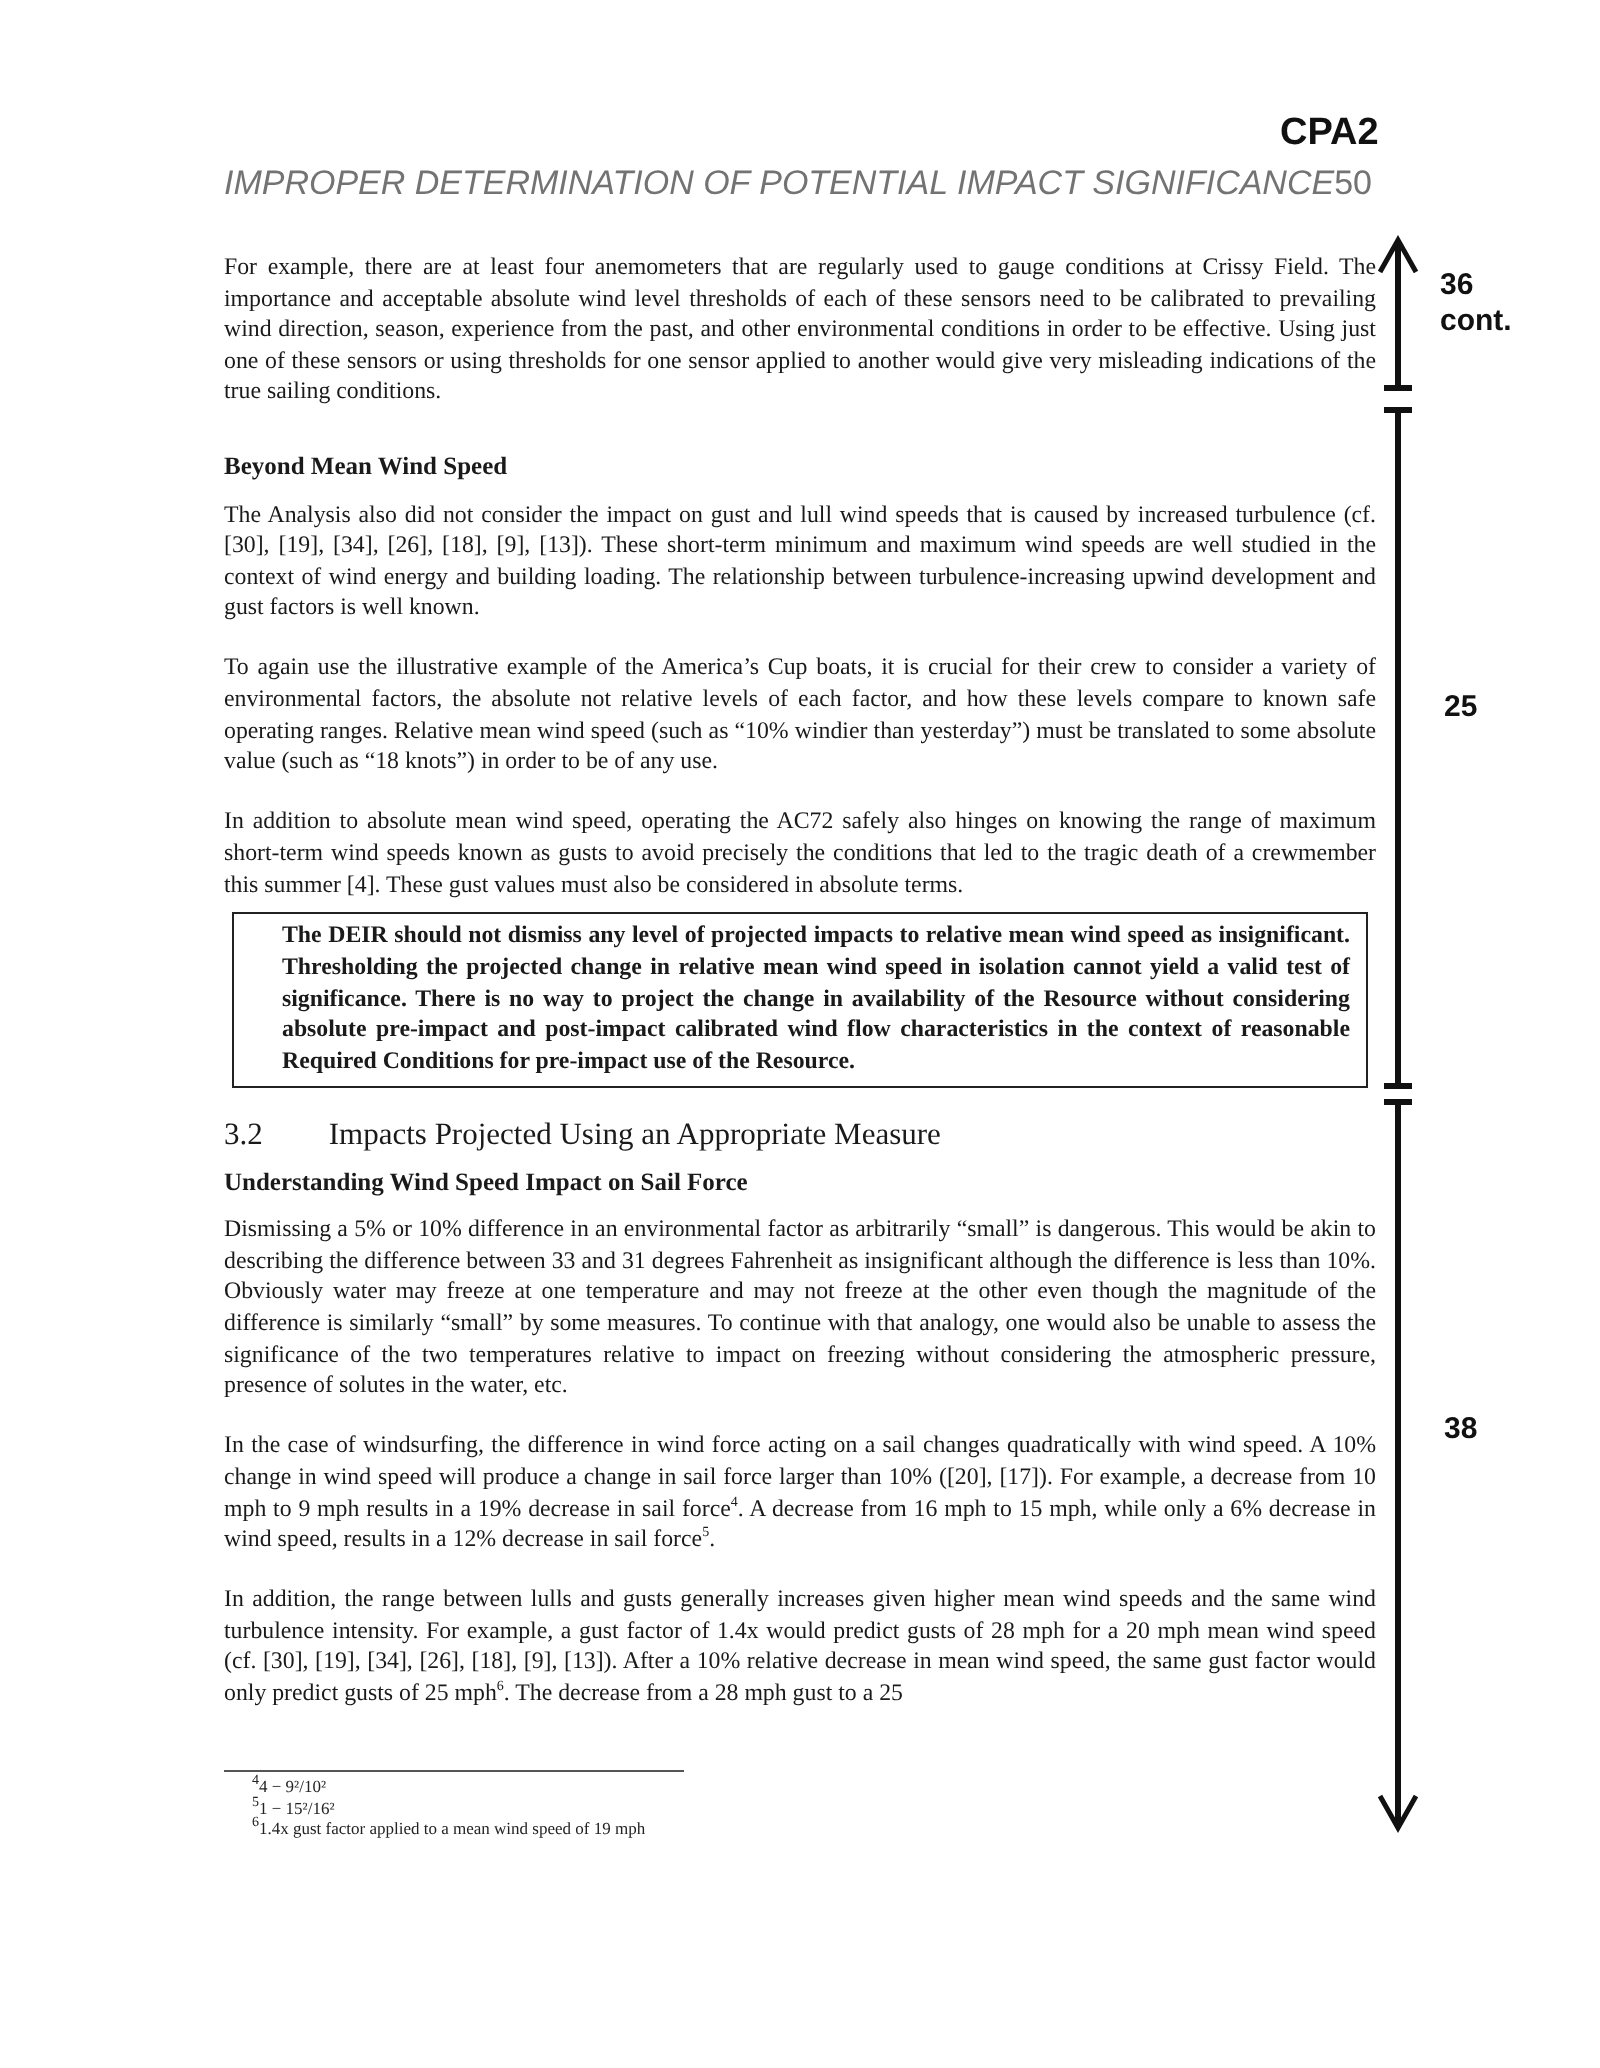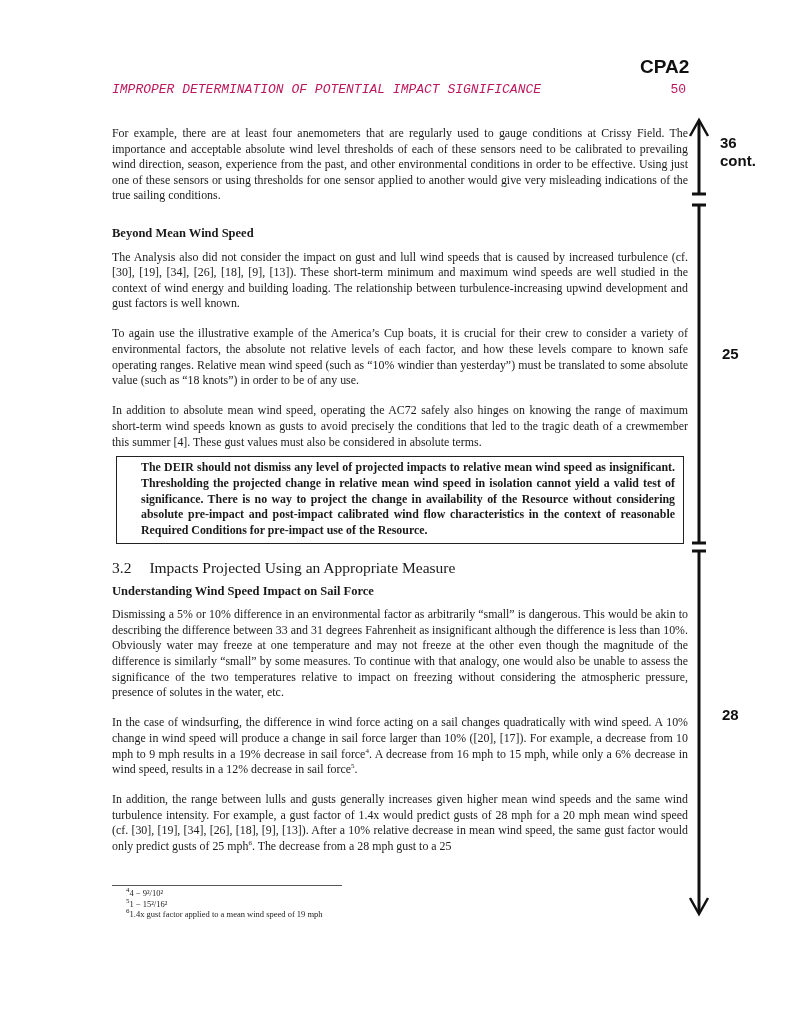--- a/index.html
+++ b/index.html
@@ -1,24 +1,24 @@
 <!DOCTYPE html>
 <html><head>
 <meta charset="utf-8">
 <style>
   html, body { margin: 0; padding: 0; background: #ffffff; }
   body { width: 800px; height: 1034px; position: relative; overflow: hidden; font-family: "DejaVu Serif", "Liberation Serif", serif; color: #1a1a1a; }
   .page { position: absolute; left: 0; top: 0; width: 800px; height: 1034px; }
   .cpa { position: absolute; left: 640px; top: 56px; font-family: "Liberation Sans", sans-serif; font-weight: bold; font-size: 19px; color: #111; }
-  .running-head { position: absolute; left: 112px; top: 82px; width: 574px; display: flex; justify-content: space-between; font-family: Liberation Mono, monospace; font-style: italic; font-size: 13px; color: #be185d; }
+  .running-head { position: absolute; left: 112px; top: 82px; width: 574px; display: flex; justify-content: space-between; font-family: Liberation Sans, sans-serif; font-style: italic; font-size: 17px; color: #737373; }
   .running-head .pnum { font-style: normal; }
   .body { position: absolute; left: 112px; top: 126px; width: 576px; font-family: "Liberation Serif", serif; font-size: 11.9px; line-height: 15.6px; text-align: justify; }
   .body p { margin: 0 0 14.5px 0; }
   .body h3 { margin: 22px 0 8px 0; font-size: 12.5px; font-weight: bold; }
-  .body h2 { margin: 16px 0 8px 0; font-size: 15.5px; font-weight: normal; display: flex; gap: 18px; align-items: center; }
+  .body h2 { margin: 16px 0 8px 0; font-size: 15.5px; font-weight: normal; display: flex; gap: 33px; align-items: center; }
   .body h2 .sec-num { font-weight: normal; }
   .callout { border: 1.5px solid #222; margin: 6px 4px 0 4px; padding: 3px 8px 4px 24px; font-weight: bold; font-size: 11.9px; line-height: 15.8px; text-align: justify; }
   sup { font-size: 7px; line-height: 0; }
   .fn-rule { position: absolute; left: 112px; top: 885px; width: 230px; border-top: 1px solid #555; }
   .footnotes { position: absolute; left: 126px; top: 888px; font-family: "Liberation Serif", serif; font-size: 8.5px; line-height: 10.5px; color: #222; }
   .footer-num { position: absolute; left: 0; width: 800px; top: 972px; text-align: center; font-family: "Liberation Sans", sans-serif; font-size: 13px; color: #111; }
   .margin-label { position: absolute; font-family: "Liberation Sans", sans-serif; font-weight: bold; font-size: 15px; line-height: 18px; color: #111; }
   .bracket { position: absolute; }
 </style>
 </head>
@@ -86,15 +86,15 @@
       <line x1="699" y1="551" x2="699" y2="912" stroke="#111" stroke-width="3"></line>
       <polyline points="690,898 699,914 708,898" fill="none" stroke="#111" stroke-width="2.5"></polyline>
     </g>
   </svg>
 
   <div class="margin-label" style="left:720px;top:134px;">
     <div>36</div>
     <div>cont.</div>
   </div>
   <div class="margin-label" style="left:722px;top:345px;">25</div>
-  <div class="margin-label" style="left:722px;top:706px;">28</div>
+  <div class="margin-label" style="left:722px;top:706px;">38</div>
 
 </div>
 
 </body></html>

